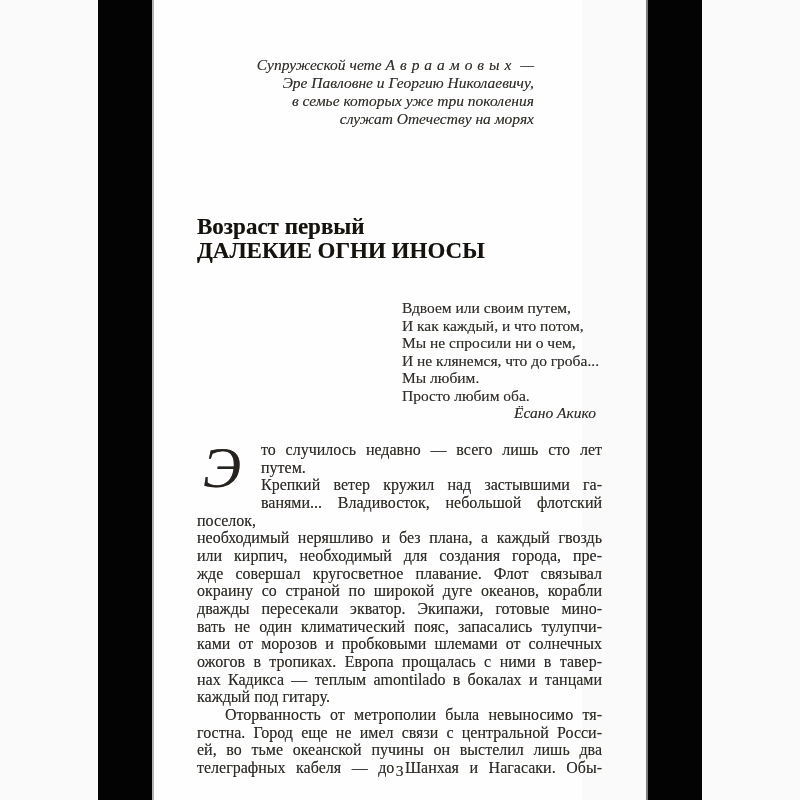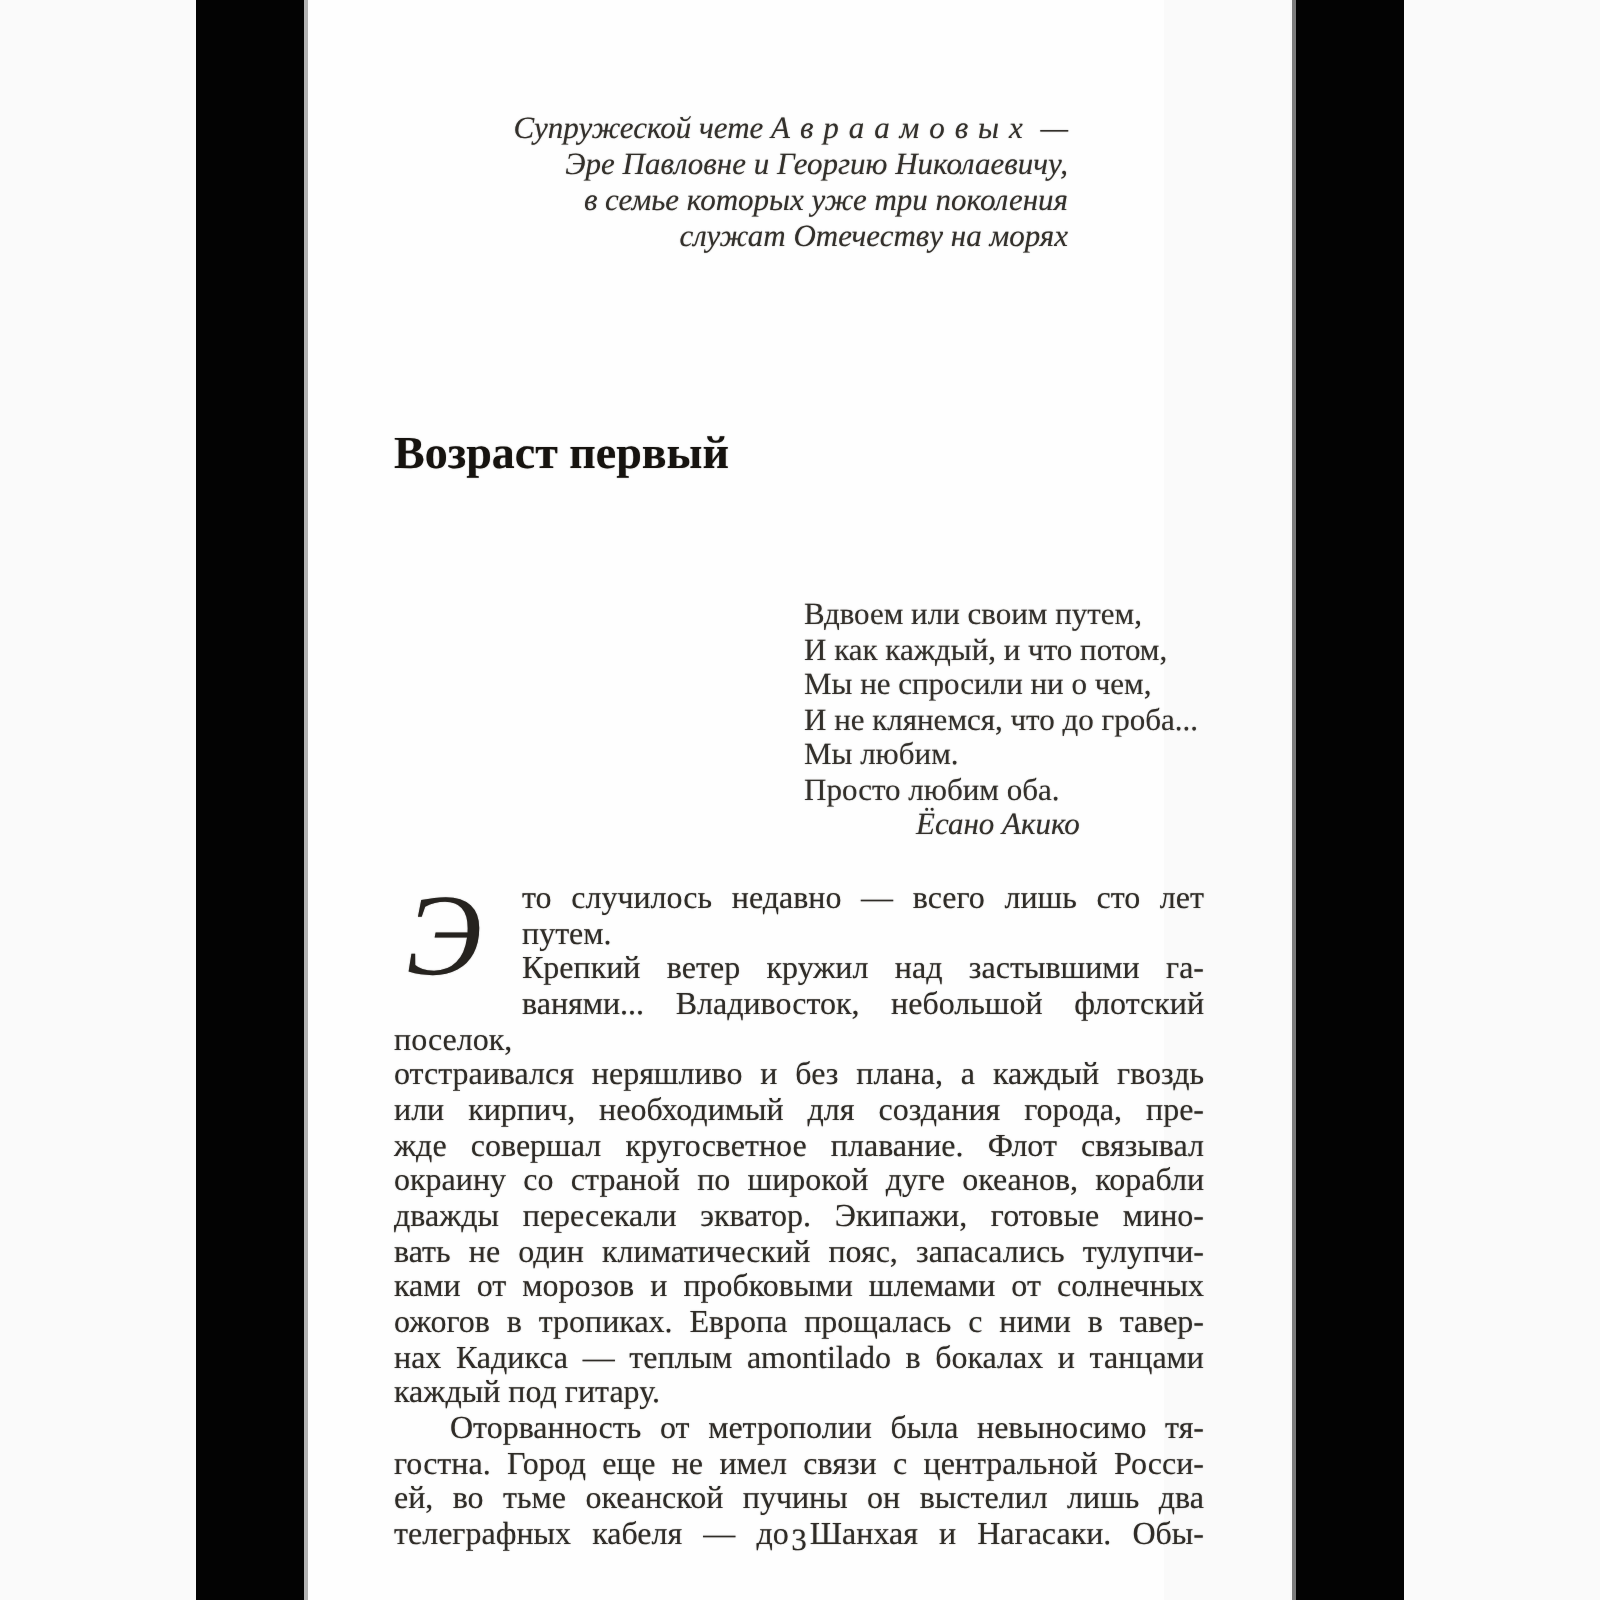--- a/index.html
+++ b/index.html
@@ -31,21 +31,21 @@
     position:absolute; left:43px; top:215px; width:405px;
     text-align:left; font-weight:bold;
     font-size:23px; line-height:24px; color:#16130f;
   }
 
   .epigraph {
     position:absolute; left:248px; top:299px; width:200px;
     font-size:15.5px; line-height:17.5px;
   }
   .epigraph .attribution {
-    text-align:center; font-style:italic; padding-right:6px;
+    text-align:right; font-style:italic; padding-right:6px;
   }
 
   .body-text {
     position:absolute; left:43px; top:441px; width:405px;
     font-size:16px; line-height:17.65px; color:#2f2c27;
   }
   .dropcap {
     float:left; width:64px; height:53px;
     font-size:58px; line-height:54px; font-style:italic;
     color:#26231f; text-indent:6px;
@@ -73,39 +73,40 @@
         <span class="spaced">Авраамовых</span>
         <span>—</span>
       </div>
       <div>Эре Павловне и Георгию Николаевичу,</div>
       <div>в семье которых уже три поколения</div>
       <div>служат Отечеству на морях</div>
     </div>
 
     <div class="chapter-title">
       <div>Возраст первый</div>
+      <div>ДАЛЕКИЕ ОГНИ ИНОСЫ</div>
     </div>
 
     <div class="epigraph">
       <div>Вдвоем или своим путем,</div>
       <div>И как каждый, и что потом,</div>
       <div>Мы не спросили ни о чем,</div>
       <div>И не клянемся, что до гроба...</div>
       <div>Мы любим.</div>
       <div>Просто любим оба.</div>
       <div class="attribution">Ёсано Акико</div>
     </div>
 
     <div class="body-text">
       <div class="dropcap">Э</div>
       <div class="line jl">то случилось недавно — всего лишь сто лет</div>
       <div class="line">путем.</div>
       <div class="line jl ind">Крепкий ветер кружил над застывшими га-</div>
       <div class="line jl">ванями... Владивосток, небольшой флотский поселок,</div>
-      <div class="line jl">отстраивался неряшливо и без плана, а каждый гвоздь</div>
+      <div class="line jl">необходимый неряшливо и без плана, а каждый гвоздь</div>
       <div class="line jl">или кирпич, необходимый для создания города, пре-</div>
       <div class="line jl">жде совершал кругосветное плавание. Флот связывал</div>
       <div class="line jl">окраину со страной по широкой дуге океанов, корабли</div>
       <div class="line jl">дважды пересекали экватор. Экипажи, готовые мино-</div>
       <div class="line jl">вать не один климатический пояс, запасались тулупчи-</div>
       <div class="line jl">ками от морозов и пробковыми шлемами от солнечных</div>
       <div class="line jl">ожогов в тропиках. Европа прощалась с ними в тавер-</div>
       <div class="line jl">нах Кадикса — теплым amontilado в бокалах и танцами</div>
       <div class="line">каждый под гитару.</div>
       <div class="line jl ind">Оторванность от метрополии была невыносимо тя-</div>

